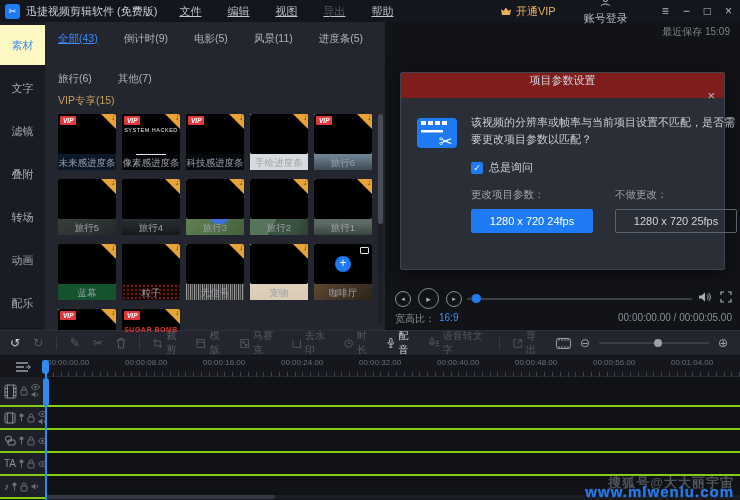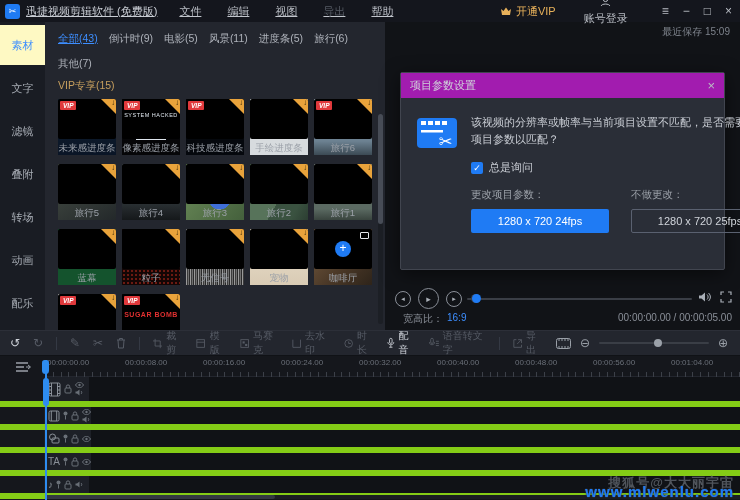--- a/index.html
+++ b/index.html
@@ -3,41 +3,41 @@
 <meta charset="utf-8">
 <style>
   * { margin:0; padding:0; box-sizing:border-box; }
   html,body { width:740px; height:500px; overflow:hidden; background:#14161d;
     font-family:"Liberation Sans","DejaVu Sans",sans-serif; color:#c2c6cd; }
   
   .titlebar { position:absolute; top:0; left:0; width:740px; height:22px; background:#14161d;
     display:flex; align-items:center; font-size:11px; z-index:30; }
   .logo { width:15px; height:15px; background:#1f7bf4; border-radius:3px; margin:0 6px 0 5px;
     display:flex; align-items:center; justify-content:center; color:#fff; font-size:9px; }
-  .app-title { color:#c8ccd3; margin-right:22px;text-decoration:underline; }
+  .app-title { color:#c8ccd3; margin-right:22px; }
   .menus { display:flex; gap:26px;text-decoration:underline; }
   .menu-item { color:#b9bdc4; cursor:default; }
   .menu-item.dim { color:#565b64; }
   .tb-right { margin-left:auto; display:flex; align-items:center; gap:28px; padding-right:8px;text-align:center; }
   .vip-link { color:#e8b15a; display:flex; align-items:center; gap:4px; }
   .login-link { color:#b9bdc4; display:flex; align-items:center; gap:4px;flex-direction:column; }
   .winctl { display:flex; gap:14px; color:#b9bdc4; font-size:12px; margin-left:6px; }
   
   .workspace { position:absolute; top:22px; left:0; width:740px; height:308px; }
   .sidebar { position:absolute; top:0; left:0; width:45px; height:308px; background:#191c23; }
   .side-item { height:40px; margin-top:3px; display:flex; align-items:center; justify-content:center;
     font-size:11px; color:#a7acb4; }
   .side-item.active { background:#fef9c3; color:#3d8eff;font-family:Liberation Mono, monospace; }
   .materials { position:absolute; top:0; left:45px; width:340px; height:308px; background:#23262e; }
   .preview { position:absolute; top:0; left:385px; width:355px; height:308px; background:#111317; }
   
   .tabs { display:flex; justify-content:center; gap:4px; padding-top:8px; }
   .tab { font-size:11px; color:#8a8f98; background:#2b2e37; padding:3px 13px; border-radius:2px; }
   .tab.active { background:#1f7bf4; color:#fff; }
-  .cats { display:flex; gap:11px; padding:10px 0 0 13px; font-size:10.5px; color:#aeb2ba; flex-wrap:wrap; }
+  .cats { display:flex; gap:26px; padding:10px 0 0 13px; font-size:10.5px; color:#aeb2ba; flex-wrap:wrap; }
   .cat.active { color:#3d8eff; text-decoration:underline; }
   .vip-head { padding:8px 0 0 13px; font-size:10.5px; color:#c79f5e; }
   .grid { display:grid; grid-template-columns:repeat(5,64px); padding:6px 0 0 13px; row-gap:9px; }
   .cell { width:58px; }
   .thumb { position:relative; width:58px; height:40px; background:#000; border-radius:2px; overflow:hidden; }
   .cell-label { font-size:9.5px; color:#9ba0a8; text-align:center; margin-top:3px; white-space:nowrap;
     overflow:hidden; }
   .vip-badge { display:none; position:absolute; top:2px; left:2px; background:#e0393c; color:#fff;
     font-size:6.5px; font-weight:bold; font-style:italic; padding:1px 3px; border-radius:1px; z-index:3;}
   .vip .vip-badge { display:block; }
@@ -74,49 +74,49 @@
   .v-cafe { background:linear-gradient(135deg,#7a5f43,#4a3827 60%,#2e241a); }
   .v-bars { background:linear-gradient(90deg,#c8c8c8 0 14%,#c8b400 14% 28%,#00b4b4 28% 42%,#00b400 42% 57%,#b400b4 57% 71%,#b40000 71% 85%,#2222b4 85% 100%); }
   .v-sugar { background:#0b0a0a; }
   .v-sugar .thumb-overlay { color:#e03030; font-weight:bold; font-size:7px; letter-spacing:.5px; }
   .mat-scroll { position:absolute; right:2px; top:92px; width:5px; height:210px; border-radius:3px; background:#1c1f25; }
   .mat-scroll-thumb { width:5px; height:110px; border-radius:3px; background:#484d57; }
   
   .saved { position:absolute; top:3px; right:10px; font-size:10px; color:#7d828b; }
   .dialog { position:absolute; left:15px; top:50px; width:325px; height:198px; background:#2a2e37;
     border:1px solid #41454f; border-radius:2px; box-shadow:0 4px 18px rgba(0,0,0,.5); }
-  .dlg-head { height:25px; background:#a21caf; display:flex; align-items:center; padding:0 9px;
-    font-size:11px; color:#d0d4da; }
+  .dlg-head { height:25px; background:#7f1d1d; display:flex; align-items:center; padding:0 9px;
+    font-size:11px; color:#d0d4da;flex-direction:column; }
   .dlg-close { margin-left:auto; color:#b9bdc4; font-size:13px; }
   .dlg-body { display:flex; padding:16px 14px 0 14px; gap:12px; }
   .dlg-icon { flex:0 0 44px; }
   .dlg-right { flex:1; }
   .dlg-msg { font-size:11px; line-height:1.55; color:#c9cdd4; }
   .dlg-check { display:flex; align-items:center; gap:6px; margin-top:12px; font-size:11px; color:#c9cdd4; }
   .checkbox { width:12px; height:12px; background:#1f7bf4; border-radius:2px; color:#fff; font-size:9px;
     line-height:12px; text-align:center; }
   .dlg-opts { display:flex; margin-top:13px; gap:22px; }
   .opt { display:flex; flex-direction:column; gap:7px; }
   .opt-label { font-size:10.5px; color:#9ba0a8; }
-  .btn { width:138px; height:24px; font-size:11px; display:flex; align-items:center; justify-content:center;
+  .btn { width:122px; height:24px; font-size:11px; display:flex; align-items:center; justify-content:center;
     border-radius:2px; }
   .btn.primary { background:#1f7bf4; color:#fff; }
   .btn.ghost { border:1px solid #5a6170; color:#d0d4da; background:transparent; }
   
   .player { position:absolute; left:0; bottom:0; width:355px; height:42px; }
   .pcontrols { position:absolute; left:10px; top:0; display:flex; align-items:center; gap:7px; }
   .pc-btn { border:1px solid #8a8f98; border-radius:50%; color:#aab0b8; display:flex; align-items:center;
     justify-content:center; }
   .pc-sm { width:16px; height:16px; font-size:7px; }
   .pc-lg { width:21px; height:21px; font-size:9px; }
   .pc-dot { width:9px; height:9px; border-radius:50%; background:#3a3e46; margin-left:2px; }
   .seek { position:absolute; left:82px; right:48px; top:10px; height:2px; background:#3a3e46; border-radius:1px; }
   .seek-knob { position:absolute; left:5px; top:-4px; width:9px; height:9px; border-radius:50%; background:#1f7bf4; }
   .pright { position:absolute; right:8px; top:3px; display:flex; gap:9px; color:#aab0b8; }
-  .pinfo { position:absolute; left:18px; right:8px; top:24px; display:flex; font-size:10px; color:#8a8f98; }
+  .pinfo { position:absolute; left:10px; right:8px; top:24px; display:flex; font-size:10px; color:#8a8f98; }
   .aspect-val { color:#3d8eff; margin-left:4px; }
   .ptime { margin-left:auto; }
   
   .toolbar { position:absolute; top:330px; left:0; width:740px; height:26px; background:#23262e;
     border-top:1px solid #2c2f38; border-bottom:1px solid #101216; display:flex; align-items:center;
     padding-left:10px; font-size:10px; }
   .t-item { display:flex; align-items:center; gap:4px; margin-right:13px; color:#575c66; }
   .t-item.bright { color:#cfd3da; }
   .t-ic { font-size:12px; line-height:1; }
   .t-div { width:1px; height:13px; background:#343944; margin-right:13px; }
@@ -127,21 +127,21 @@
   
   .timeline { position:absolute; top:356px; left:0; width:740px; height:144px; background:#15171c; }
   .tl-corner { position:absolute; left:0; top:0; width:45px; height:21px; display:flex; align-items:center;
     justify-content:center; color:#9aa0a8; }
   .ruler { position:absolute; left:45px; top:0; right:0; height:21px; display:flex;
     border-bottom:1px solid #23262e; }
   .ruler-tickstrip { position:absolute; left:45px; right:0; top:16px; height:5px;
     background:repeating-linear-gradient(90deg,#3c4048 0 1px,rgba(0,0,0,0) 1px 7.8px); }
   .ruler-cell { flex:0 0 78px; font-size:8px; color:#6a6f78; padding:2px 0 0 2px; }
   .tracks { position:absolute; top:21px; left:0; right:0; }
-  .track-row { display:flex; border-bottom:6px solid #84cc16;padding-left:44px; }
+  .track-row { display:flex; border-bottom:2px solid #84cc16; }
   .track-head { flex:0 0 45px; background:#1d2027; display:flex; align-items:center; gap:3px;
     padding-left:4px; color:#6a7078; }
   .track-lane { flex:1; background:#101216; }
   .glyph-ic { font-size:10px; color:#8a9098; }
   .mini-stack { display:flex; flex-direction:column; gap:1px; }
   .r1 { height:30px; } .rs { height:23px; }
   .playhead-line { position:absolute; left:45px; top:4px; width:2px; height:140px; background:#2e8cf0; z-index:5; }
   .playhead-cap { position:absolute; left:42px; top:4px; width:7px; height:14px; background:#2e8cf0;
     border-radius:3px 3px 4px 4px; z-index:6; }
   .playhead-pill { position:absolute; left:43px; top:22px; width:6px; height:28px; background:#2e8cf0;

